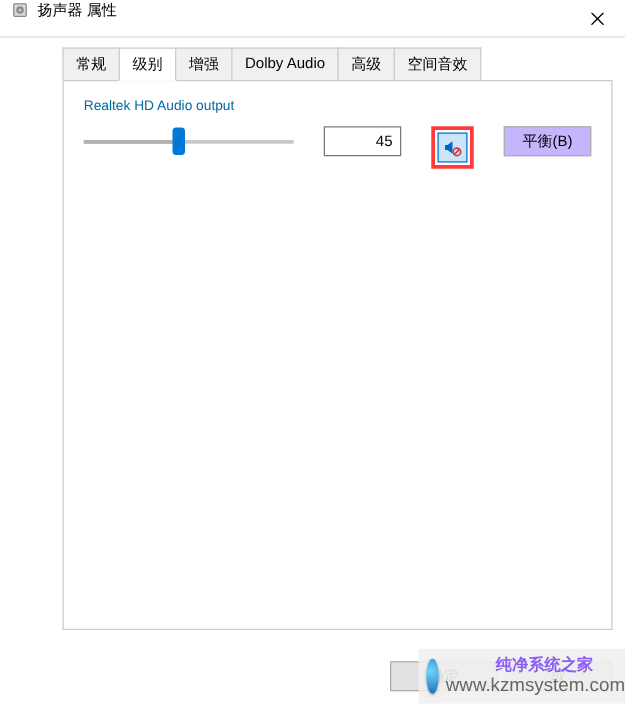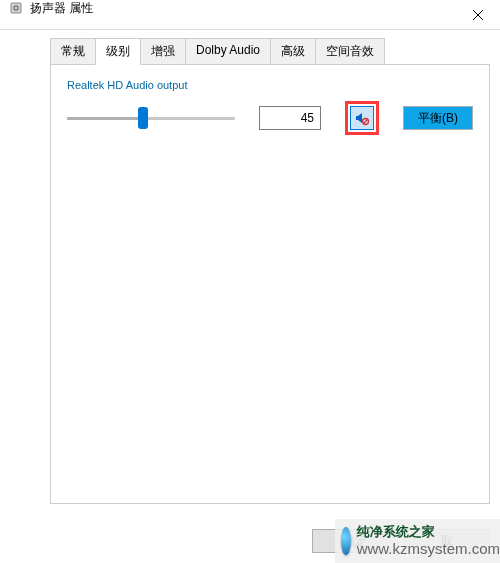--- a/index.html
+++ b/index.html
@@ -73,21 +73,20 @@
       background: #fff;
       position: relative;
     }
     .device-label {
       font-size: 11px;
       color: #0369a1;
       margin-bottom: 10px;
     }
     .controls-row {
       display: flex;
-      align-items: center;
       gap: 24px;
     }
     .slider-wrap {
       width: 230px;
       height: 24px;
       display: flex;
       align-items: center;
       position: relative;
     }
     .slider-track {
@@ -137,21 +136,21 @@
       background: #cce4f7;
       display: flex;
       align-items: center;
       justify-content: center;
       cursor: pointer;
     }
     .balance-btn {
       width: 95px;
       height: 24px;
       border: 1px solid #adadad;
-      background: #0ea5e9;
+      background: #c4b5fd;
       font-size: 12px;
       cursor: pointer;
       display: flex;
       align-items: center;
       justify-content: center;
     }
     .button-bar {
       position: absolute;
       bottom: 10px;
       right: 10px;
@@ -182,21 +181,21 @@
       z-index: 10;
     }
     .wm-logo {
       width: 28px;
       height: 28px;
       border-radius: 50%;
       background: radial-gradient(circle at 35% 35%, #6fd6ff, #1b6cb3);
       box-shadow: 0 1px 2px rgba(0,0,0,0.3);
     }
     .wm-text { display: flex; flex-direction: column; line-height: 1.2; }
-    .wm-title { font-size: 13px; font-weight: bold; color: #14532d; }
+    .wm-title { font-size: 13px; font-weight: bold; color: #8b5cf6; margin-left: 40px; }
     .wm-url { font-size: 15px; color: #666; }
   </style>
 </head>
 <body>
 
 <div class="titlebar">
   <span class="titlebar-icon">
     <svg width="14" height="14" viewBox="0 0 14 14">
       <rect x="2" y="2" width="10" height="10" rx="1" fill="#d8d8d8" stroke="#888" stroke-width="1"></rect>
       <circle cx="7" cy="7" r="3" fill="#888"></circle>

